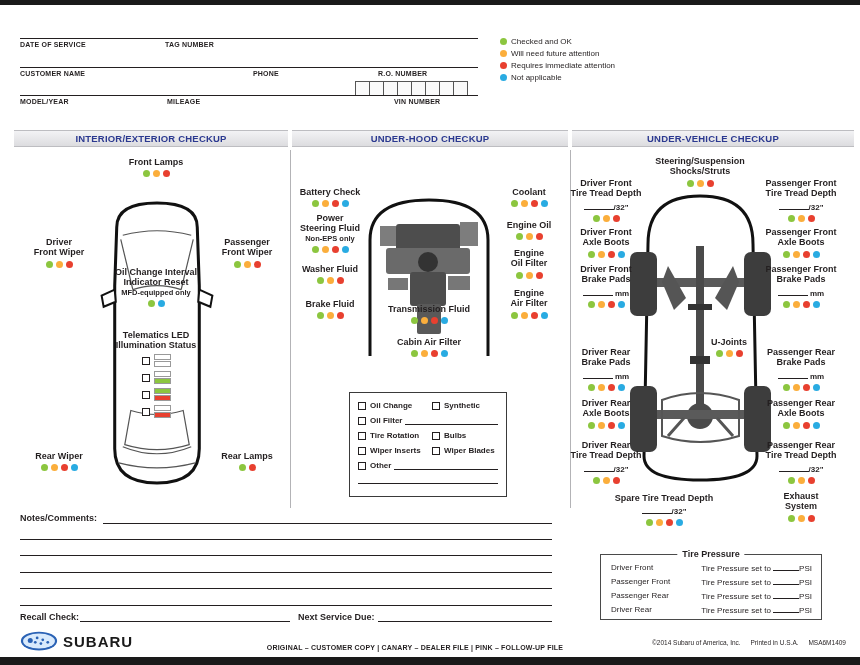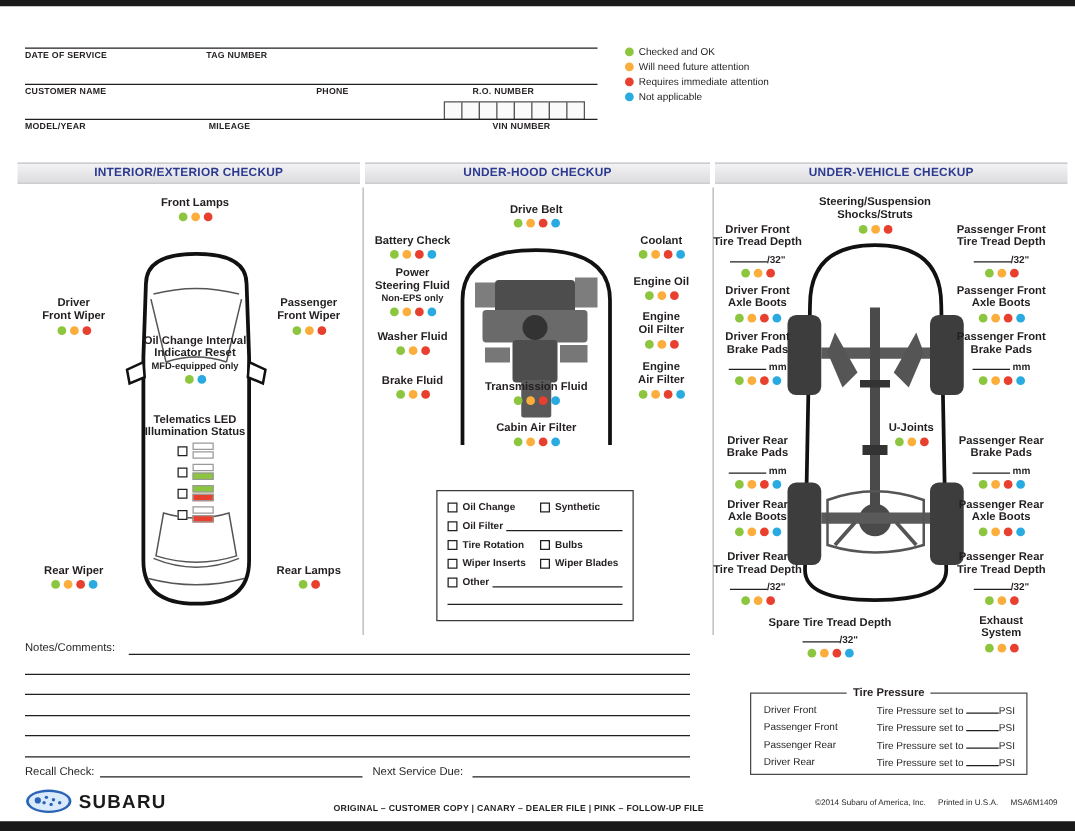--- a/index.html
+++ b/index.html
@@ -43,21 +43,21 @@
   .sb-row{display:flex;align-items:center;margin-bottom:6px;font-size:8px;font-weight:bold;white-space:nowrap;}
   .sb-item{display:inline-flex;align-items:center;}
   .sb-line{flex:1;border-bottom:1px solid #231f20;height:7px;margin-left:3px;}
   
   .tp-box{position:absolute;border:1.5px solid #4a4a4a;background:#fff;}
   .tp-title{position:absolute;top:-6px;left:50%;transform:translateX(-50%);background:#fff;
             padding:0 5px;font-weight:bold;font-size:9px;white-space:nowrap;}
   .tp-row{position:absolute;left:10px;right:9px;display:flex;justify-content:space-between;font-size:8px;white-space:nowrap;}
   .tp-set .blank{width:26px;height:7px;}
   
-  .nlabel{position:absolute;font-size:9px;font-weight:normal;white-space:nowrap;}
+  .nlabel{position:absolute;font-size:9px;font-weight:bold;white-space:nowrap;}
   .nline{position:absolute;height:0;border-top:1px solid #231f20;}
   .foot-copy{position:absolute;font-size:7px;font-weight:bold;letter-spacing:.2px;text-align:center;white-space:nowrap;}
   .foot-right{position:absolute;display:flex;justify-content:space-between;font-size:6.5px;white-space:nowrap;}
   .subaru-wrap{position:absolute;display:flex;align-items:center;}
   .subaru-text{font-size:15px;font-weight:bold;letter-spacing:1px;color:#1a1a1a;margin-left:5px;}
 </style>
 </head>
 <body>
 
 <div id="sheet">
@@ -168,24 +168,20 @@
       <rect x="52" y="84" width="36" height="34" rx="3" fill="#4d4d4d"></rect>
       <rect x="59" y="116" width="24" height="30" rx="2" fill="#595959"></rect>
       <rect x="22" y="38" width="16" height="20" fill="#7d7d7d"></rect>
       <rect x="102" y="34" width="18" height="24" fill="#7d7d7d"></rect>
       <circle cx="70" cy="74" r="10" fill="#333"></circle>
       <rect x="90" y="88" width="22" height="14" fill="#777"></rect>
       <rect x="30" y="90" width="20" height="12" fill="#777"></rect>
     </g>
   </svg>
 
-  <div class="ci" style="left:369px;top:162px;width:120px">
-    <div class="lbl">Drive Belt</div>
-    <div class="dots"><span class="dot" style="background: rgb(140, 198, 63);"></span><span class="dot" style="background: rgb(251, 174, 60);"></span><span class="dot" style="background: rgb(232, 64, 47);"></span><span class="dot" style="background: rgb(41, 171, 226);"></span></div>
-  </div>
   <div class="ci" style="left:286px;top:187px;width:88px">
     <div class="lbl">Battery Check</div>
     <div class="dots"><span class="dot" style="background: rgb(140, 198, 63);"></span><span class="dot" style="background: rgb(251, 174, 60);"></span><span class="dot" style="background: rgb(232, 64, 47);"></span><span class="dot" style="background: rgb(41, 171, 226);"></span></div>
   </div>
   <div class="ci" style="left:486px;top:187px;width:86px">
     <div class="lbl">Coolant</div>
     <div class="dots"><span class="dot" style="background: rgb(140, 198, 63);"></span><span class="dot" style="background: rgb(251, 174, 60);"></span><span class="dot" style="background: rgb(232, 64, 47);"></span><span class="dot" style="background: rgb(41, 171, 226);"></span></div>
   </div>
   <div class="ci" style="left:286px;top:213px;width:88px">
     <div class="lbl">Power

